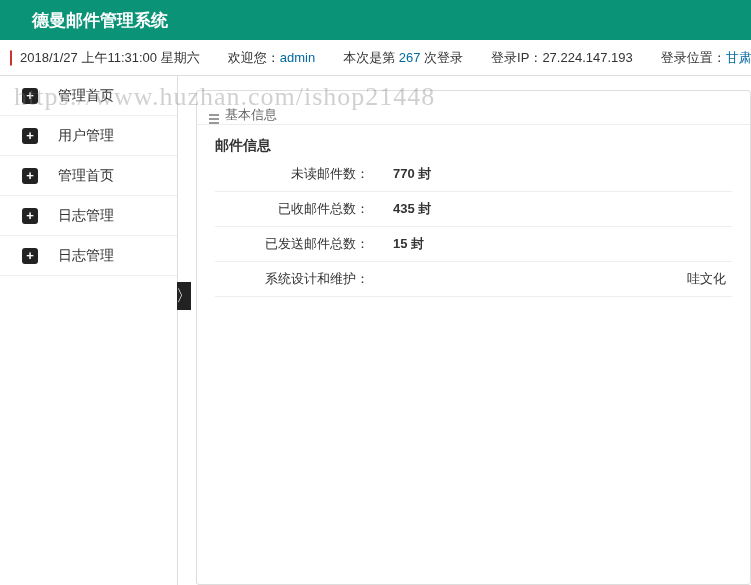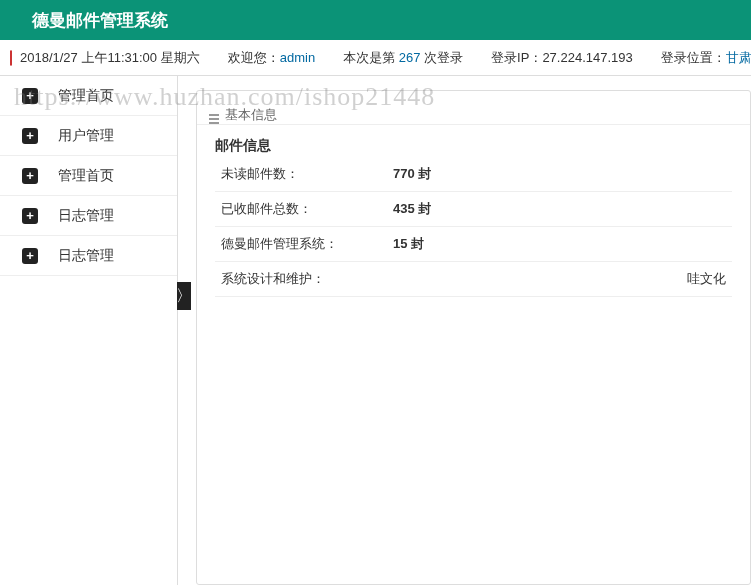--- a/index.html
+++ b/index.html
@@ -24,21 +24,21 @@
 
 .main { flex: 1; padding: 14px 0 0 18px; position: relative; }
 .panel { border: 1px solid #ddd; border-radius: 3px; width: 100%; height: 100%; background: #fff; }
 .panel-header { height: 34px; border-bottom: 1px solid #eee; display: flex; align-items: flex-end; padding-left: 12px; color: #666; font-size: 13px; }
 .panel-header .bars { display: inline-flex; flex-direction: column; gap: 2px; margin-right: 6px; }
 .panel-header .bars span { width: 10px; height: 2px; background: #999; }
 .panel-body { padding: 12px 18px; }
 .section-title { font-weight: bold; font-size: 14px; margin-bottom: 2px; }
 .info-table { width: 100%; border-collapse: collapse; }
 .info-table td { padding: 8px 6px; border-bottom: 1px solid #eee; font-size: 13px; }
-.info-table td.label { text-align: left; width: 160px; color: #333; }
+.info-table td.label { text-align: right; width: 160px; color: #333; }
 .info-table td.value { font-weight: bold; padding-left: 18px; }
 .info-table tr:last-child td.value { font-weight: normal; text-align: right; }
 
 .watermark { position: absolute; top: 82px; left: 14px; font-size: 26px; color: rgba(120,120,120,0.35); font-family: Georgia, serif; letter-spacing: 1px; pointer-events: none; z-index: 50; }
 </style>
 </head>
 <body>
 
 <div class="header">
   <div class="header-title">德曼邮件管理系统</div>
@@ -107,21 +107,21 @@
           <tbody>
               <tr>
             <td class="label">未读邮件数：</td>
             <td class="value">770 封</td>
           </tr>
           <tr>
             <td class="label">已收邮件总数：</td>
             <td class="value">435 封</td>
           </tr>
           <tr>
-            <td class="label">德曼邮件管理系统：</td>
+            <td class="label">已发送邮件总数：</td>
             <td class="value">15 封</td>
           </tr>
           <tr>
             <td class="label">系统设计和维护：</td>
             <td class="value">哇文化</td>
           </tr>
         </tbody>
           </table>
       </div>
     </div>

